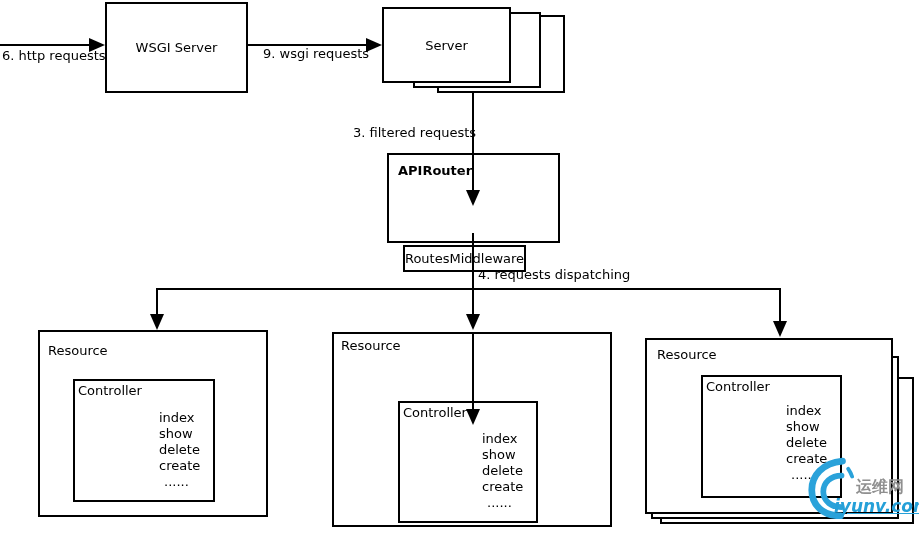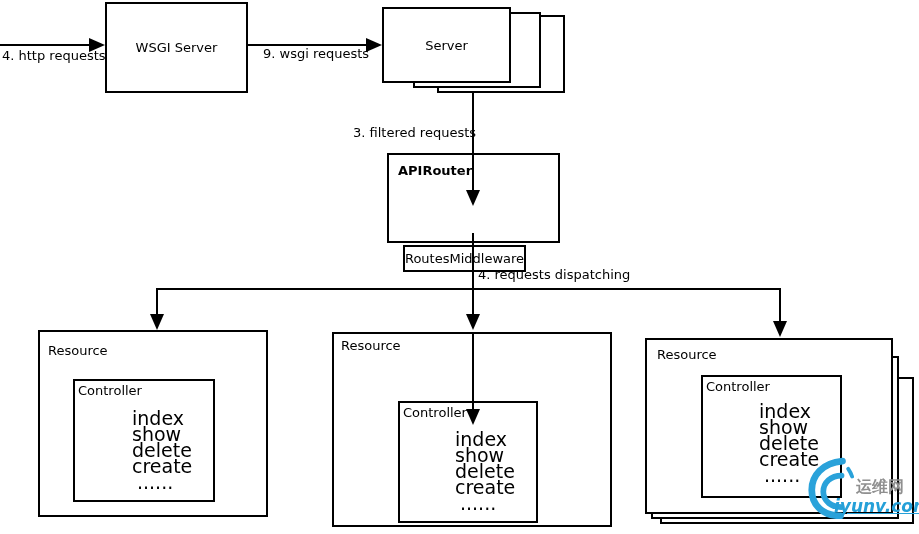--- a/index.html
+++ b/index.html
@@ -40,21 +40,21 @@
     border-top: 7px solid transparent;
     border-bottom: 7px solid transparent;
     border-left: 16px solid #000000;
   }
   .arr-d {
     position: absolute; width: 0; height: 0;
     border-left: 7px solid transparent;
     border-right: 7px solid transparent;
     border-top: 16px solid #000000;
   }
-  .methods { position: absolute; font-size: 19px; line-height: 16px; }
+  .methods { position: absolute; font-size: 13px; line-height: 16px; margin-left: 27px; }
   .methods .dots { padding-left: 5px; }
   .watermark { position: absolute; left: 806px; top: 455px; width: 113px; height: 66px; }
   .wm-logo { position: absolute; left: 0; top: 2px; }
   .wm-name {
     position: absolute; left: 50px; top: 22px;
     font-size: 16px; font-weight: bold; color: #8f8f8f; white-space: nowrap;
   }
   .wm-url {
     position: absolute; left: 28px; top: 41px;
     font-size: 17px; font-weight: bold; font-style: italic;
@@ -147,21 +147,21 @@
 
   <div class="vline" style="left:472px; top:290px; width:2px; height:25px;"></div>
   <div class="arr-d" style="left:466px; top:314px;"></div>
 
   <div class="vline" style="left:779px; top:290px; width:2px; height:32px;"></div>
   <div class="arr-d" style="left:773px; top:321px;"></div>
 
   <div class="vline" style="left:472px; top:332px; width:2px; height:78px;"></div>
   <div class="arr-d" style="left:466px; top:409px;"></div>
 
-  <div class="lbl" style="left:2px; top:48px;">4. http requests</div>
+  <div class="lbl" style="left:2px; top:48px;">6. http requests</div>
   <div class="lbl" style="left:263px; top:46px;">9. wsgi requests</div>
   <div class="lbl" style="left:353px; top:125px;">3. filtered requests</div>
   <div class="lbl" style="left:478px; top:257px;margin-top:10px;">4. requests dispatching</div>
 
   <div class="watermark">
     <svg class="wm-logo" width="48" height="62" viewBox="0 0 50 64">
       <path d="M38 4 C17 6 6 19 6 34 C6 50 18 61 36 61" fill="none" stroke="#2aa2da" stroke-width="7" stroke-linecap="round"></path>
       <path d="M37 19 C26 19 18 26 18 36 C18 46 27 52 37 52" fill="none" stroke="#2aa2da" stroke-width="6" stroke-linecap="round"></path>
       <path d="M44 12 A 30 30 0 0 1 48 20" fill="none" stroke="#2aa2da" stroke-width="4" stroke-linecap="round"></path>
     </svg>

